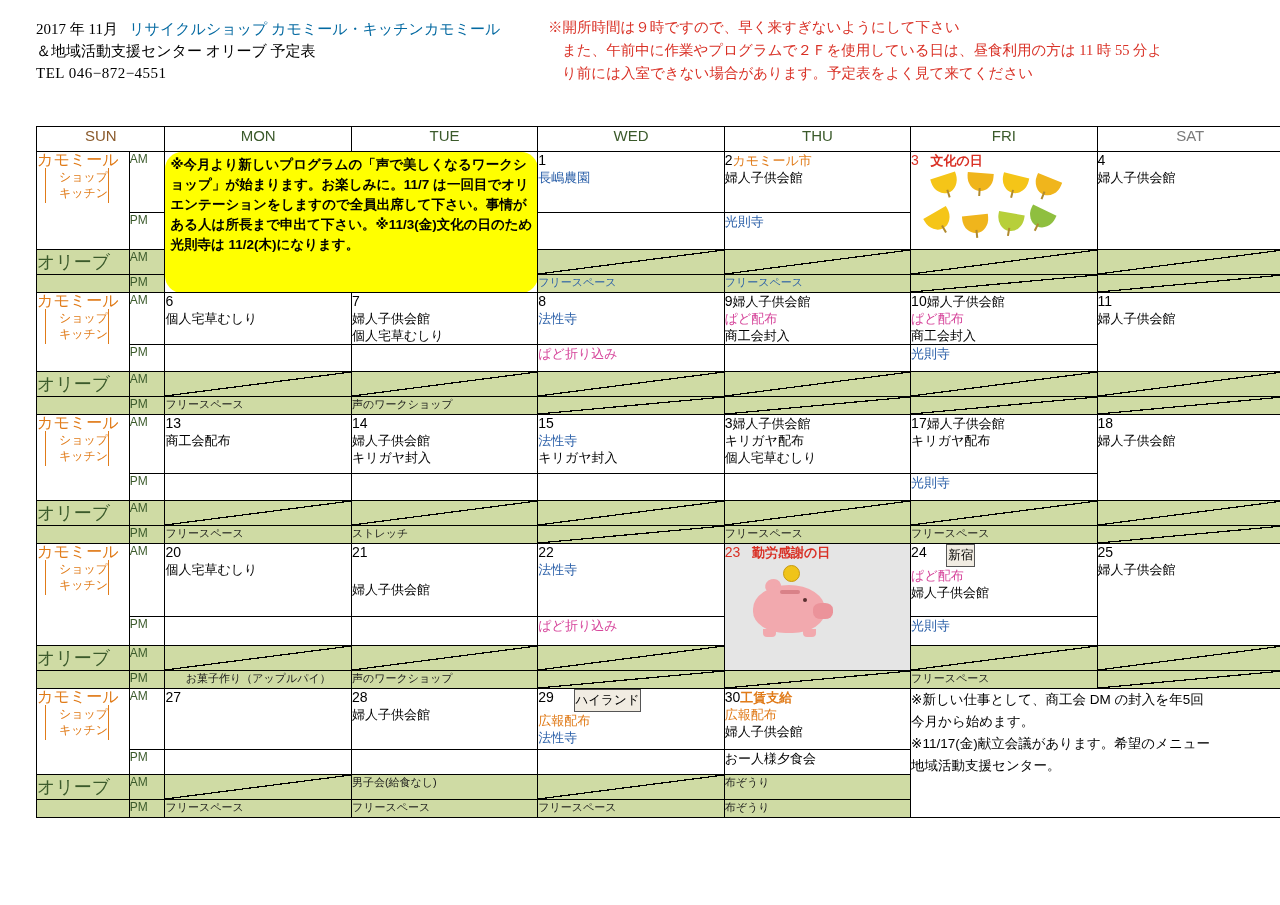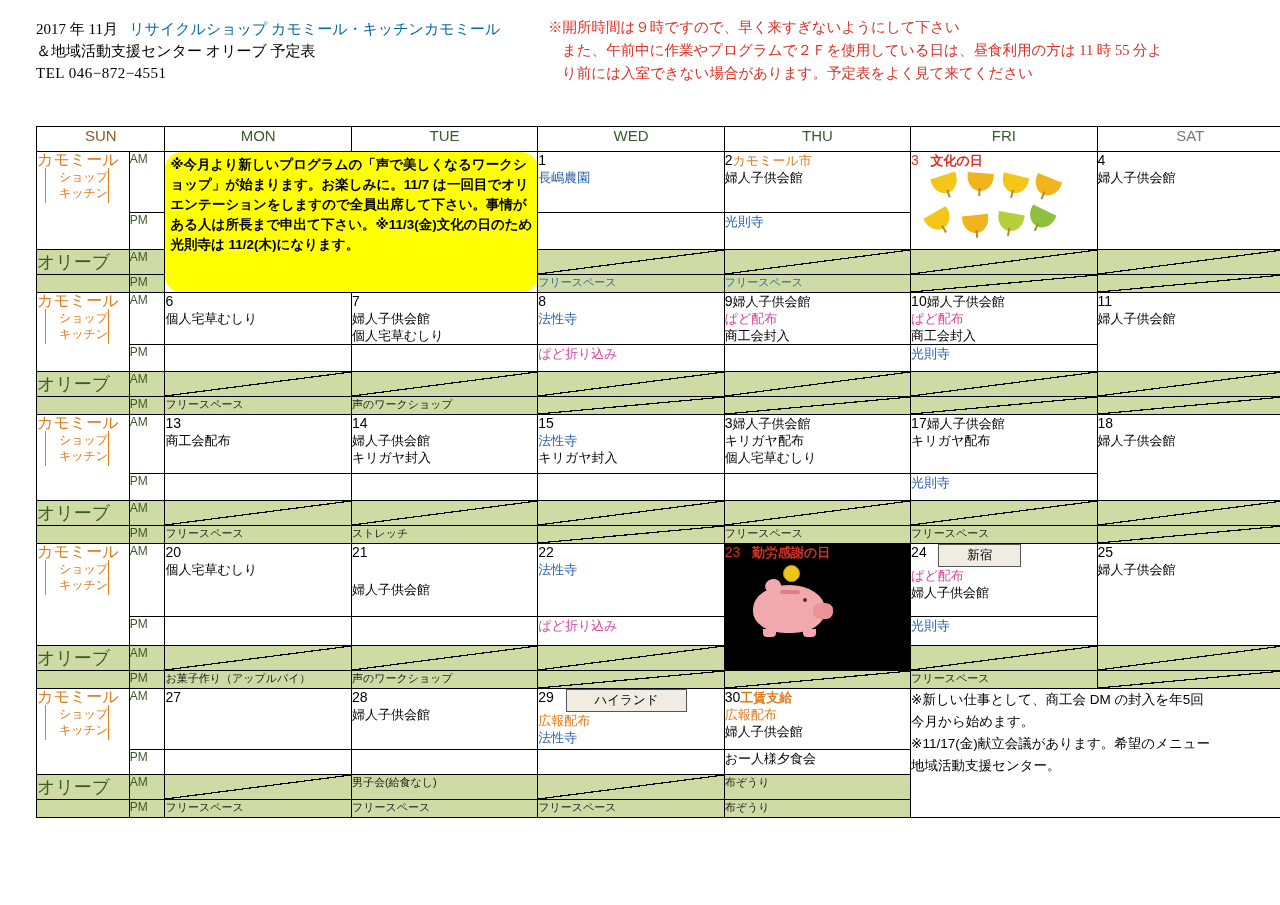--- a/index.html
+++ b/index.html
@@ -85,29 +85,29 @@
     content:"";position:absolute;left:0;top:0;width:100%;height:100%;
     background:linear-gradient(to right bottom,
       rgba(0,0,0,0) 0%,rgba(0,0,0,0) calc(50% - 0.6px),
       #000 calc(50% - 0.6px),#000 calc(50% + 0.6px),
       rgba(0,0,0,0) calc(50% + 0.6px),rgba(0,0,0,0) 100%);
     pointer-events:none;
   }
 
   .yellow{background:#ffff00;border-radius:17px;}
   .yellow .cell{font-size:13.5px;line-height:20px;font-weight:bold;padding:3px 4px 0 5px;}
-  .pinkbg{background:#000000;}
+  .pinkbg{background:#e5e5e5;}
 
   .dotted-top{border-top:1px dotted #999 !important;}
 
   .memo{font-size:13.5px;line-height:22px;padding:4px 6px 0 8px;}
 
   .tag{
     display:inline-block;border:1px solid #555;background:#f1ece2;
-    font-size:12.5px;padding:2px 28px;margin-left:8px;
+    font-size:12.5px;padding:2px 1px;margin-left:16px;
     font-family:"Liberation Sans",sans-serif;vertical-align:top;
   }
 
   
   .ginkgo{position:relative;height:78px;margin-top:2px;}
   .leaf{position:absolute;width:26px;height:22px;}
   .leaf::before{
     content:"";position:absolute;left:0;top:0;width:26px;height:18px;
     border-radius:0 0 60% 60%/0 0 100% 100%;
   }
@@ -468,21 +468,21 @@
         <td class="ampm olive">AM</td>
         <td class="olive-row diag" style="height:17px;"></td>
         <td class="olive-row diag"></td>
         <td class="olive-row diag"></td>
         <td class="olive-row diag"></td>
         <td class="olive-row diag"></td>
       </tr>
       <tr>
         <td class="lbl-olive"></td>
         <td class="ampm olive">PM</td>
-        <td class="olive-row" style="height:17px;">
+        <td class="olive-row" style="height:17px;text-align:center;">
           <span class="ev">お菓子作り（アップルパイ）</span>
         </td>
         <td class="olive-row">
           <span class="ev">声のワークショップ</span>
         </td>
         <td class="olive-row diag"></td>
         <td class="olive-row diag"></td>
         <td class="olive-row">
           <span class="ev">フリースペース</span>
         </td>

